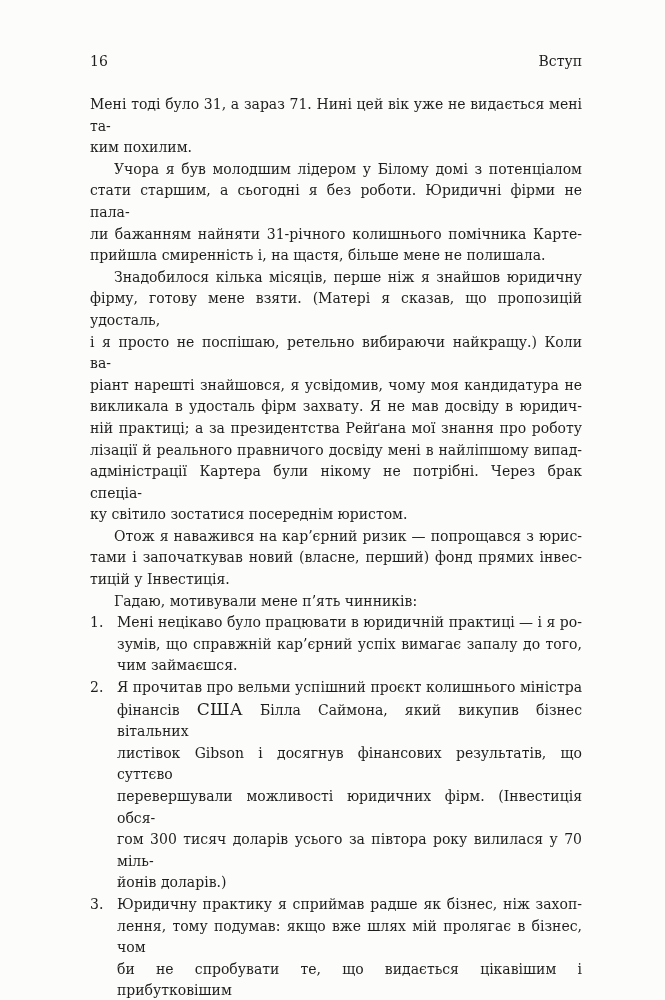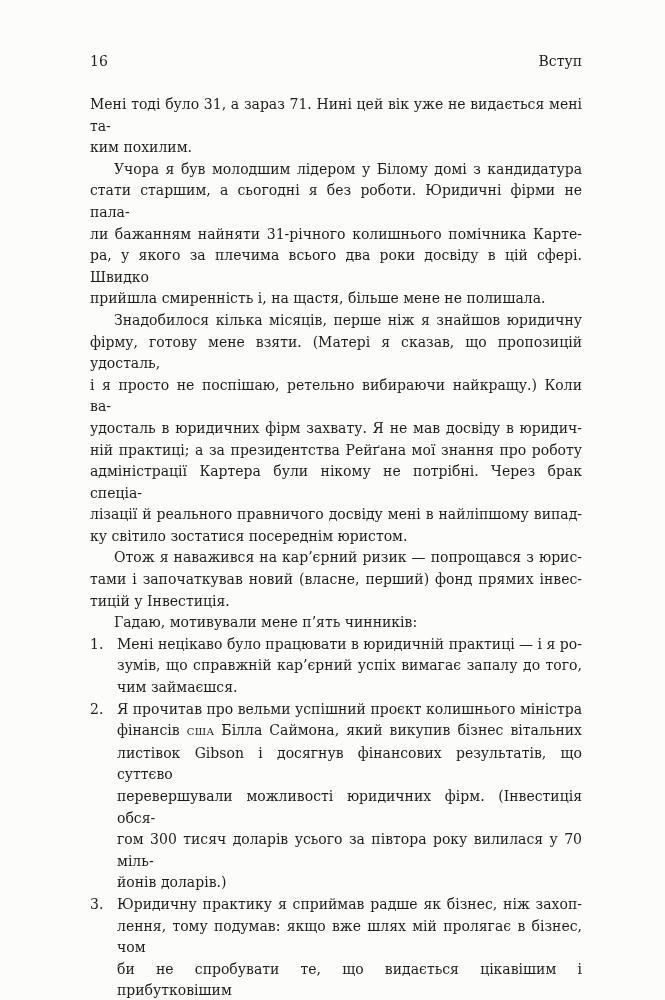--- a/index.html
+++ b/index.html
@@ -57,53 +57,53 @@
     padding-left: 27px;
   }
   .block.list_item .marker {
     position: absolute;
     left: 0;
     top: 0;
     width: 27px;
     line-height: 21.6px;
   }
   .smallcaps {
-    font-size: 10px;
+    font-size: 17px;
     letter-spacing: 0.3px;
   }
 </style>
 </head>
 <body>
 
 <div class="page">
   <div class="running-header">
     <span class="folio">16</span>
     <span class="running-title">Вступ</span>
   </div>
 
   <div class="body-text">
       <div class="block paragraph">
         <div class="line">Мені тоді було 31, а зараз 71. Нині цей вік уже не видається мені та-</div>
         <div class="line last">ким похилим.</div>
       </div>
       <div class="block paragraph">
-        <div class="line indent">Учора я був молодшим лідером у Білому домі з кандидатура</div>
+        <div class="line indent">Учора я був молодшим лідером у Білому домі з потенціалом</div>
         <div class="line">стати старшим, а сьогодні я без роботи. Юридичні фірми не пала-</div>
         <div class="line">ли бажанням найняти 31-річного колишнього помічника Карте-</div>
-        <div class="line">ра, у якого за плечима всього два роки досвіду в цій сфері. Швидко</div>
         <div class="line last">прийшла смиренність і, на щастя, більше мене не полишала.</div>
       </div>
       <div class="block paragraph">
         <div class="line indent">Знадобилося кілька місяців, перше ніж я знайшов юридичну</div>
         <div class="line">фірму, готову мене взяти. (Матері я сказав, що пропозицій удосталь,</div>
         <div class="line">і я просто не поспішаю, ретельно вибираючи найкращу.) Коли ва-</div>
-        <div class="line">удосталь в юридичних фірм захвату. Я не мав досвіду в юридич-</div>
+        <div class="line">ріант нарешті знайшовся, я усвідомив, чому моя кандидатура не</div>
+        <div class="line">викликала в удосталь фірм захвату. Я не мав досвіду в юридич-</div>
         <div class="line">ній практиці; а за президентства Рейґана мої знання про роботу</div>
+        <div class="line">лізації й реального правничого досвіду мені в найліпшому випад-</div>
         <div class="line">адміністрації Картера були нікому не потрібні. Через брак спеціа-</div>
-        <div class="line">лізації й реального правничого досвіду мені в найліпшому випад-</div>
         <div class="line last">ку світило зостатися посереднім юристом.</div>
       </div>
       <div class="block paragraph">
         <div class="line indent">Отож я наважився на кар’єрний ризик — попрощався з юрис-</div>
         <div class="line">тами і започаткував новий (власне, перший) фонд прямих інвес-</div>
         <div class="line last">тицій у Інвестиція.</div>
       </div>
       <div class="block paragraph">
         <div class="line last indent">Гадаю, мотивували мене п’ять чинників:</div>
       </div>

